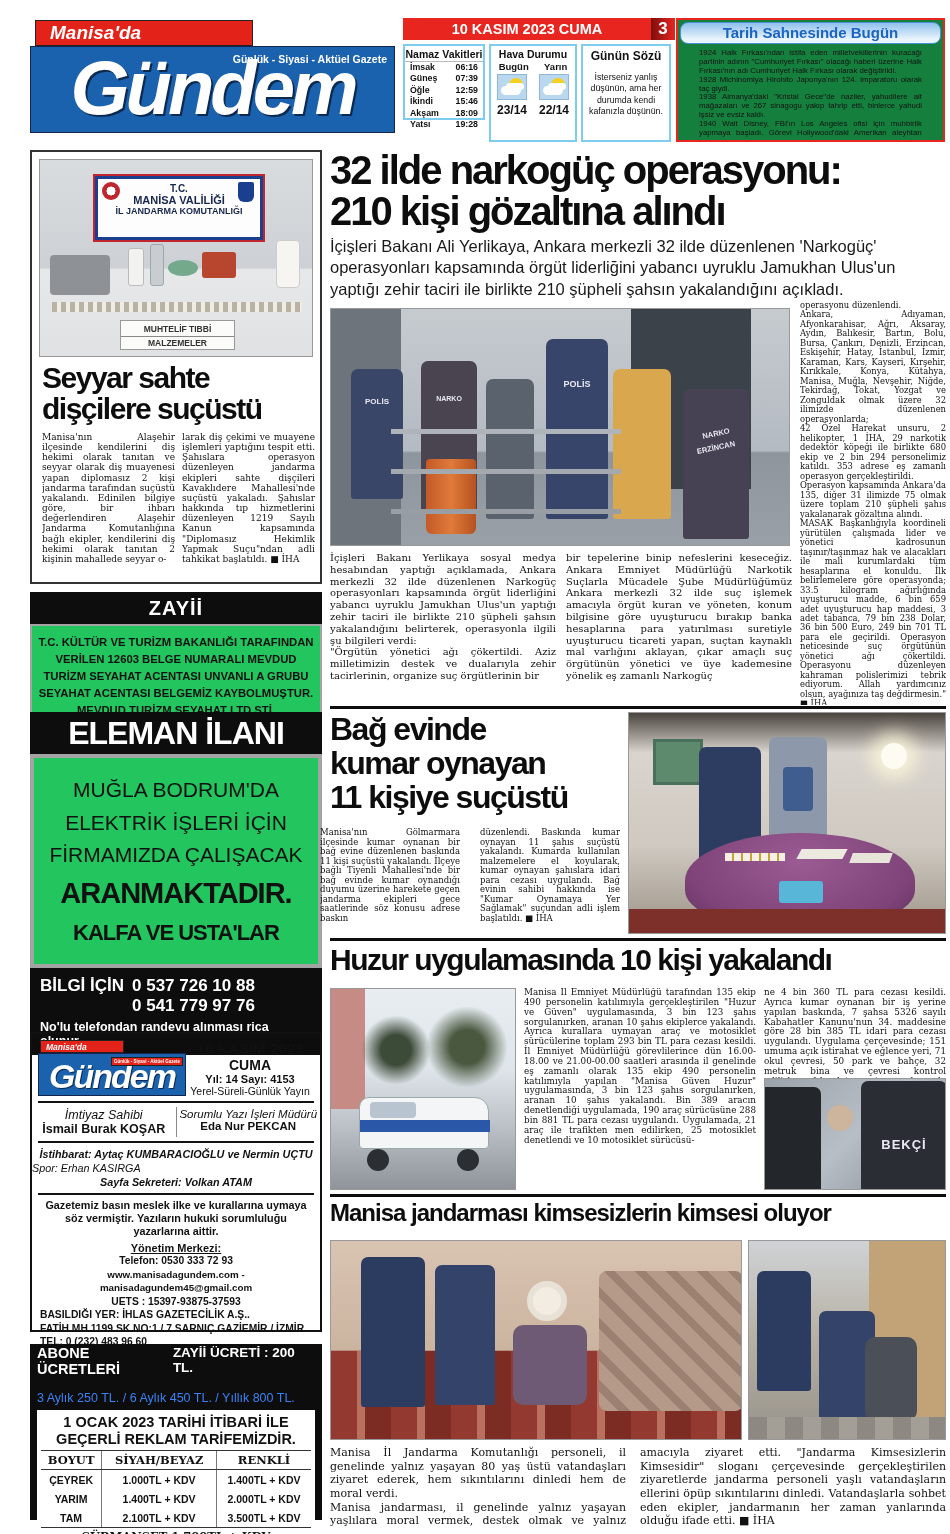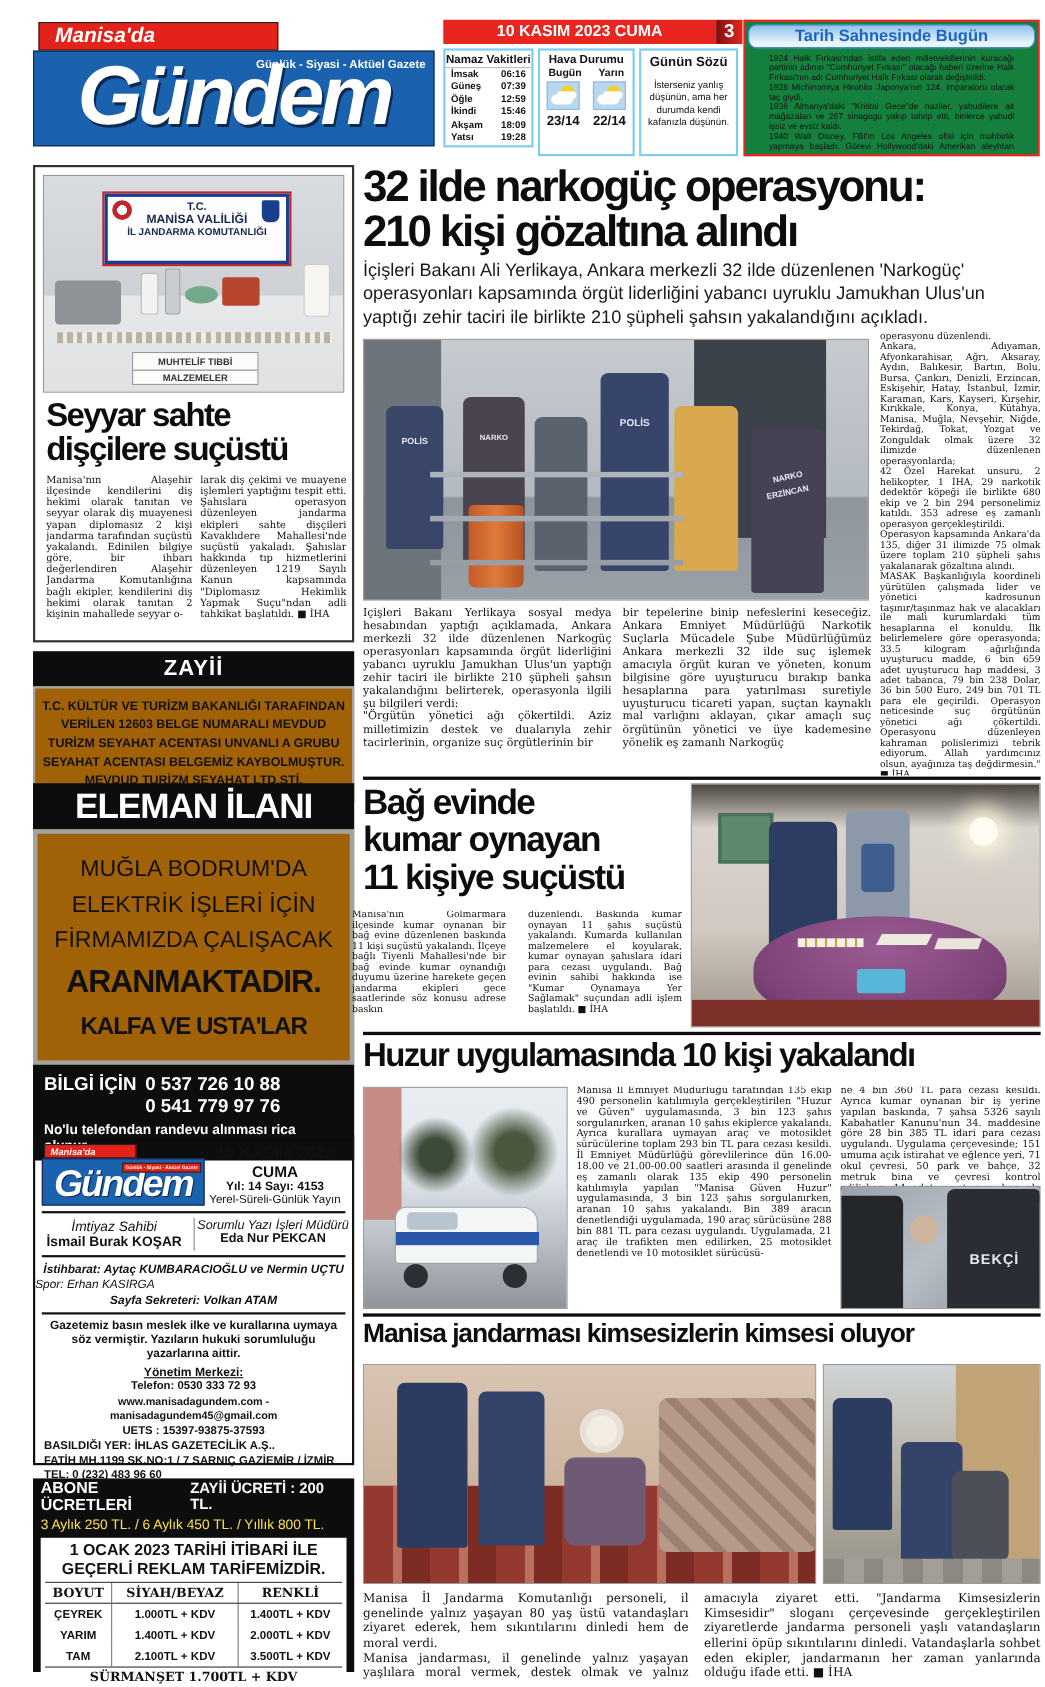--- a/index.html
+++ b/index.html
@@ -42,21 +42,21 @@
                 font-family:"Liberation Sans",sans-serif; border-radius:8px; line-height:20px; margin:2px; }
   .tarihtxt { font-family:"Liberation Sans",sans-serif; font-size:7.8px; line-height:1.14; text-align:justify; padding:3px 21px; }
   .tarihtxt p { margin:0; }
 
   
   .hl { font-family:"Liberation Sans",sans-serif; font-weight:bold; color:#0d0d0d; letter-spacing:-1.5px; }
   .lead { font-family:"Liberation Sans",sans-serif; color:#1a1a1a; }
   .bodytxt { text-align:justify; }
 
   .blackbar { background:#0d0d0d; color:#fff; text-align:center; font-family:"Liberation Sans",sans-serif; font-weight:bold; }
-  .framed { border:1px solid #a3a3a3; background:#a16207; }
+  .framed { border:1px solid #a3a3a3; background:#22c55e; }
   .rule { background:#0d0d0d; }
 
   
   .photo { position:absolute; overflow:hidden; border:1px solid #999; }
   .vest { position:absolute; border-radius:7px 7px 3px 3px; }
   .vesttxt { position:absolute; color:#e8e8f2; font-family:"Liberation Sans",sans-serif; font-weight:bold; text-align:center; width:100%; }
 
   
   .kunye { border:2px solid #111; font-family:"Liberation Sans",sans-serif; }
   .kunye .hr { height:2px; background:#111; margin:4px 6px; }
@@ -77,21 +77,21 @@
     <div class="abs m-red" style="left:5px; top:0; width:218px; height:26px; font-size:19px; line-height:24px; padding-left:14px;">Manisa'da</div>
     <div class="abs m-blue" style="left:0; top:26px; width:365px; height:87px;">
       <div class="abs m-title" style="left:0; top:-4px; width:100%; text-align:center; font-size:76px; line-height:90px;">Gündem</div>
       <div class="abs m-tag" style="right:7px; top:6px; font-size:10.5px;">Günlük - Siyasi - Aktüel Gazete</div>
     </div>
   </div>
 
   <div class="abs datebar" style="left:403px; top:18px; width:248px; height:22px; font-size:14.5px; line-height:22px;">10 KASIM 2023 CUMA</div>
   <div class="abs pagenum" style="left:651px; top:18px; width:24px; height:22px; font-size:17px; line-height:22px;">3</div>
 
-  <div class="abs cyanbox" style="left:403px; top:44px; width:82px; height:90px;">
+  <div class="abs cyanbox" style="left:403px; top:44px; width:82px; height:76px;">
     <h4 style="border-bottom:1px solid #bbb;">Namaz Vakitleri</h4>
     <div class="ptrow">
         <span>İmsak</span>
         <span>06:16</span>
       </div>
     <div class="ptrow">
         <span>Güneş</span>
         <span>07:39</span>
       </div>
     <div class="ptrow">
@@ -244,21 +244,21 @@
     <div class="kline" style="text-align:left; padding-left:8px;">FATİH MH.1199 SK.NO:1 / 7 SARNIÇ GAZİEMİR / İZMİR</div>
     <div class="kline" style="text-align:left; padding-left:8px;">TEL: 0 (232) 483 96 60</div>
     <div class="kline" style="text-align:left; padding-left:8px;">DAĞITIM: LIDER Dağıtım 0507 607 90 47</div>
   </div>
 
   <div class="abs" style="left:30px; top:1344px; width:292px; height:176px; background:#0d0d0d; padding:1px 7px;">
     <div class="sans" style="display:flex; justify-content:space-between; color:#fff;">
       <span style="font-size:14.5px; font-weight:bold;">ABONE ÜCRETLERİ</span>
       <span style="font-size:13.5px; font-weight:bold;">ZAYİİ ÜCRETİ : 200 TL.</span>
     </div>
-    <div class="sans" style="color:#fde047; font-size:12.5px; margin-top:2px;">3 Aylık 250 TL.   /   6 Aylık 450 TL.   /   Yıllık 800 TL.</div>
+    <div class="sans" style="color:#3b82f6; font-size:12.5px; margin-top:14px;">3 Aylık 250 TL.   /   6 Aylık 450 TL.   /   Yıllık 800 TL.</div>
     <div style="background:#fff; margin-top:5px; padding:4px 4px 2px; height:124px;">
       <div class="sans pre" style="text-align:center; font-size:14.5px; font-weight:bold; line-height:1.15; border-bottom:1px solid #333; padding-bottom:3px;">1 OCAK 2023 TARİHİ İTİBARİ İLE
 GEÇERLİ REKLAM TARİFEMİZDİR.</div>
       <table class="tariff">
         <tbody>
             <tr>
           <th>BOYUT</th>
           <th class="mid">SİYAH/BEYAZ</th>
           <th>RENKLİ</th>
         </tr>

